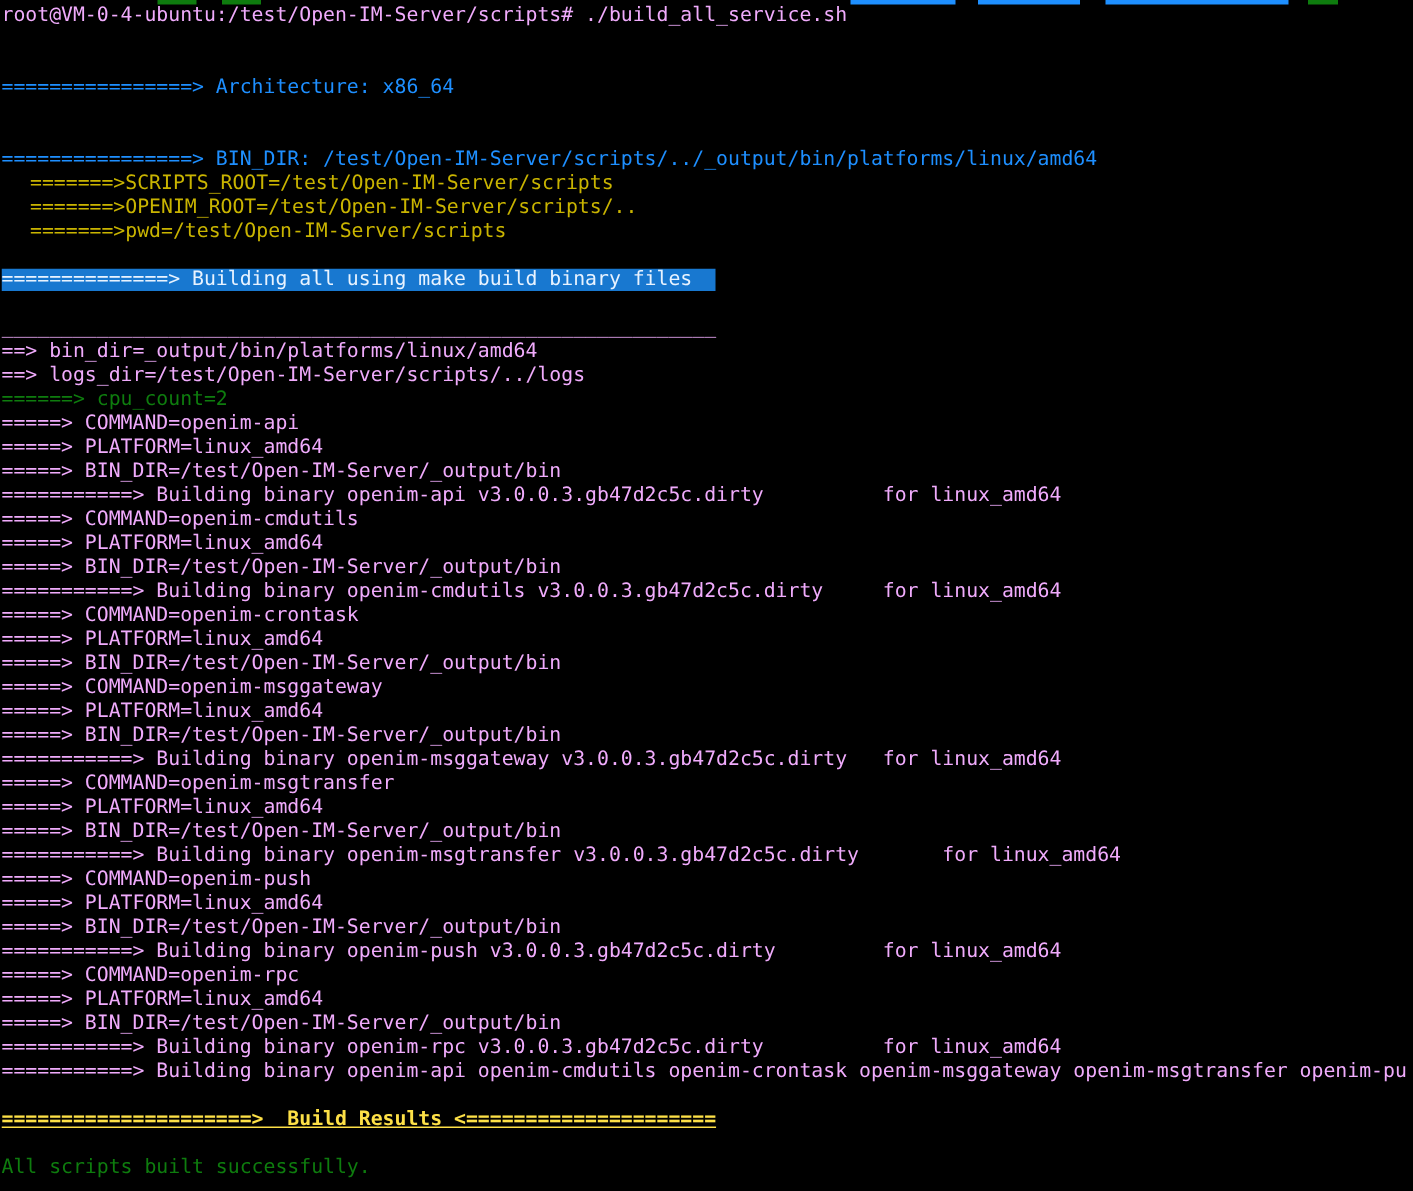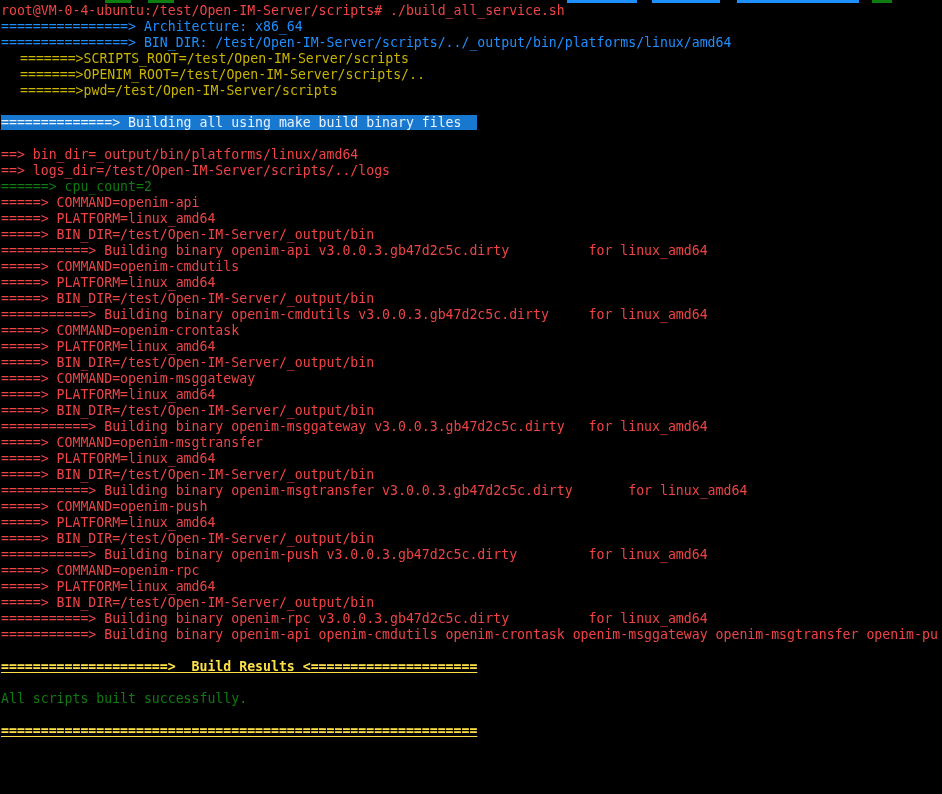--- a/index.html
+++ b/index.html
@@ -10,22 +10,22 @@
     box-sizing:border-box;
     padding:3px 0 0 1px;
     background:#000;
     font-family:"DejaVu Sans Mono","Liberation Mono",monospace;
     font-size:13.2px;
     line-height:16px;
     color:#e9e9e9;
     cursor:text;
   }
   .line{height:16px;white-space:pre;overflow:hidden;}
-  .c-default{color:#ef4444;}
-  .c-blue{color:#1e8fff;}
+  .c-default{color:#f0abfc;}
+  .c-blue{color:#1e8fff;margin-top:32px;}
   .c-yellow{color:#c9b400;margin-left:19px;}
   .c-green{color:#0e7c0e;}
   .c-bold{color:#fde047;font-weight:bold;text-decoration:underline;}
   .c-highlight .hl{background:#1878d0;color:#e8f3ff;text-align:right;}
   .top-strip{position:absolute;top:0;left:0;width:942px;height:3px;}
   .frag{position:absolute;top:0;height:3px;}
 </style>
 </head>
 <body>
 
@@ -41,20 +41,21 @@
   <div id="output">
       <div class="line c-default">root@VM-0-4-ubuntu:/test/Open-IM-Server/scripts# ./build_all_service.sh</div>
       <div class="line c-blue">================&gt; Architecture: x86_64</div>
       <div class="line c-blue">================&gt; BIN_DIR: /test/Open-IM-Server/scripts/../_output/bin/platforms/linux/amd64</div>
       <div class="line c-yellow">=======&gt;SCRIPTS_ROOT=/test/Open-IM-Server/scripts</div>
       <div class="line c-yellow">=======&gt;OPENIM_ROOT=/test/Open-IM-Server/scripts/..</div>
       <div class="line c-yellow">=======&gt;pwd=/test/Open-IM-Server/scripts</div>
       <div class="line c-default"></div>
       <div class="line c-highlight"><span class="hl">==============&gt; Building all using make build binary files  </span></div>
       <div class="line c-default"></div>
+      <div class="line c-default">____________________________________________________________</div>
       <div class="line c-default">==&gt; bin_dir=_output/bin/platforms/linux/amd64</div>
       <div class="line c-default">==&gt; logs_dir=/test/Open-IM-Server/scripts/../logs</div>
       <div class="line c-green">======&gt; cpu_count=2</div>
       <div class="line c-default">=====&gt; COMMAND=openim-api</div>
       <div class="line c-default">=====&gt; PLATFORM=linux_amd64</div>
       <div class="line c-default">=====&gt; BIN_DIR=/test/Open-IM-Server/_output/bin</div>
       <div class="line c-default">===========&gt; Building binary openim-api v3.0.0.3.gb47d2c5c.dirty          for linux_amd64</div>
       <div class="line c-default">=====&gt; COMMAND=openim-cmdutils</div>
       <div class="line c-default">=====&gt; PLATFORM=linux_amd64</div>
       <div class="line c-default">=====&gt; BIN_DIR=/test/Open-IM-Server/_output/bin</div>

